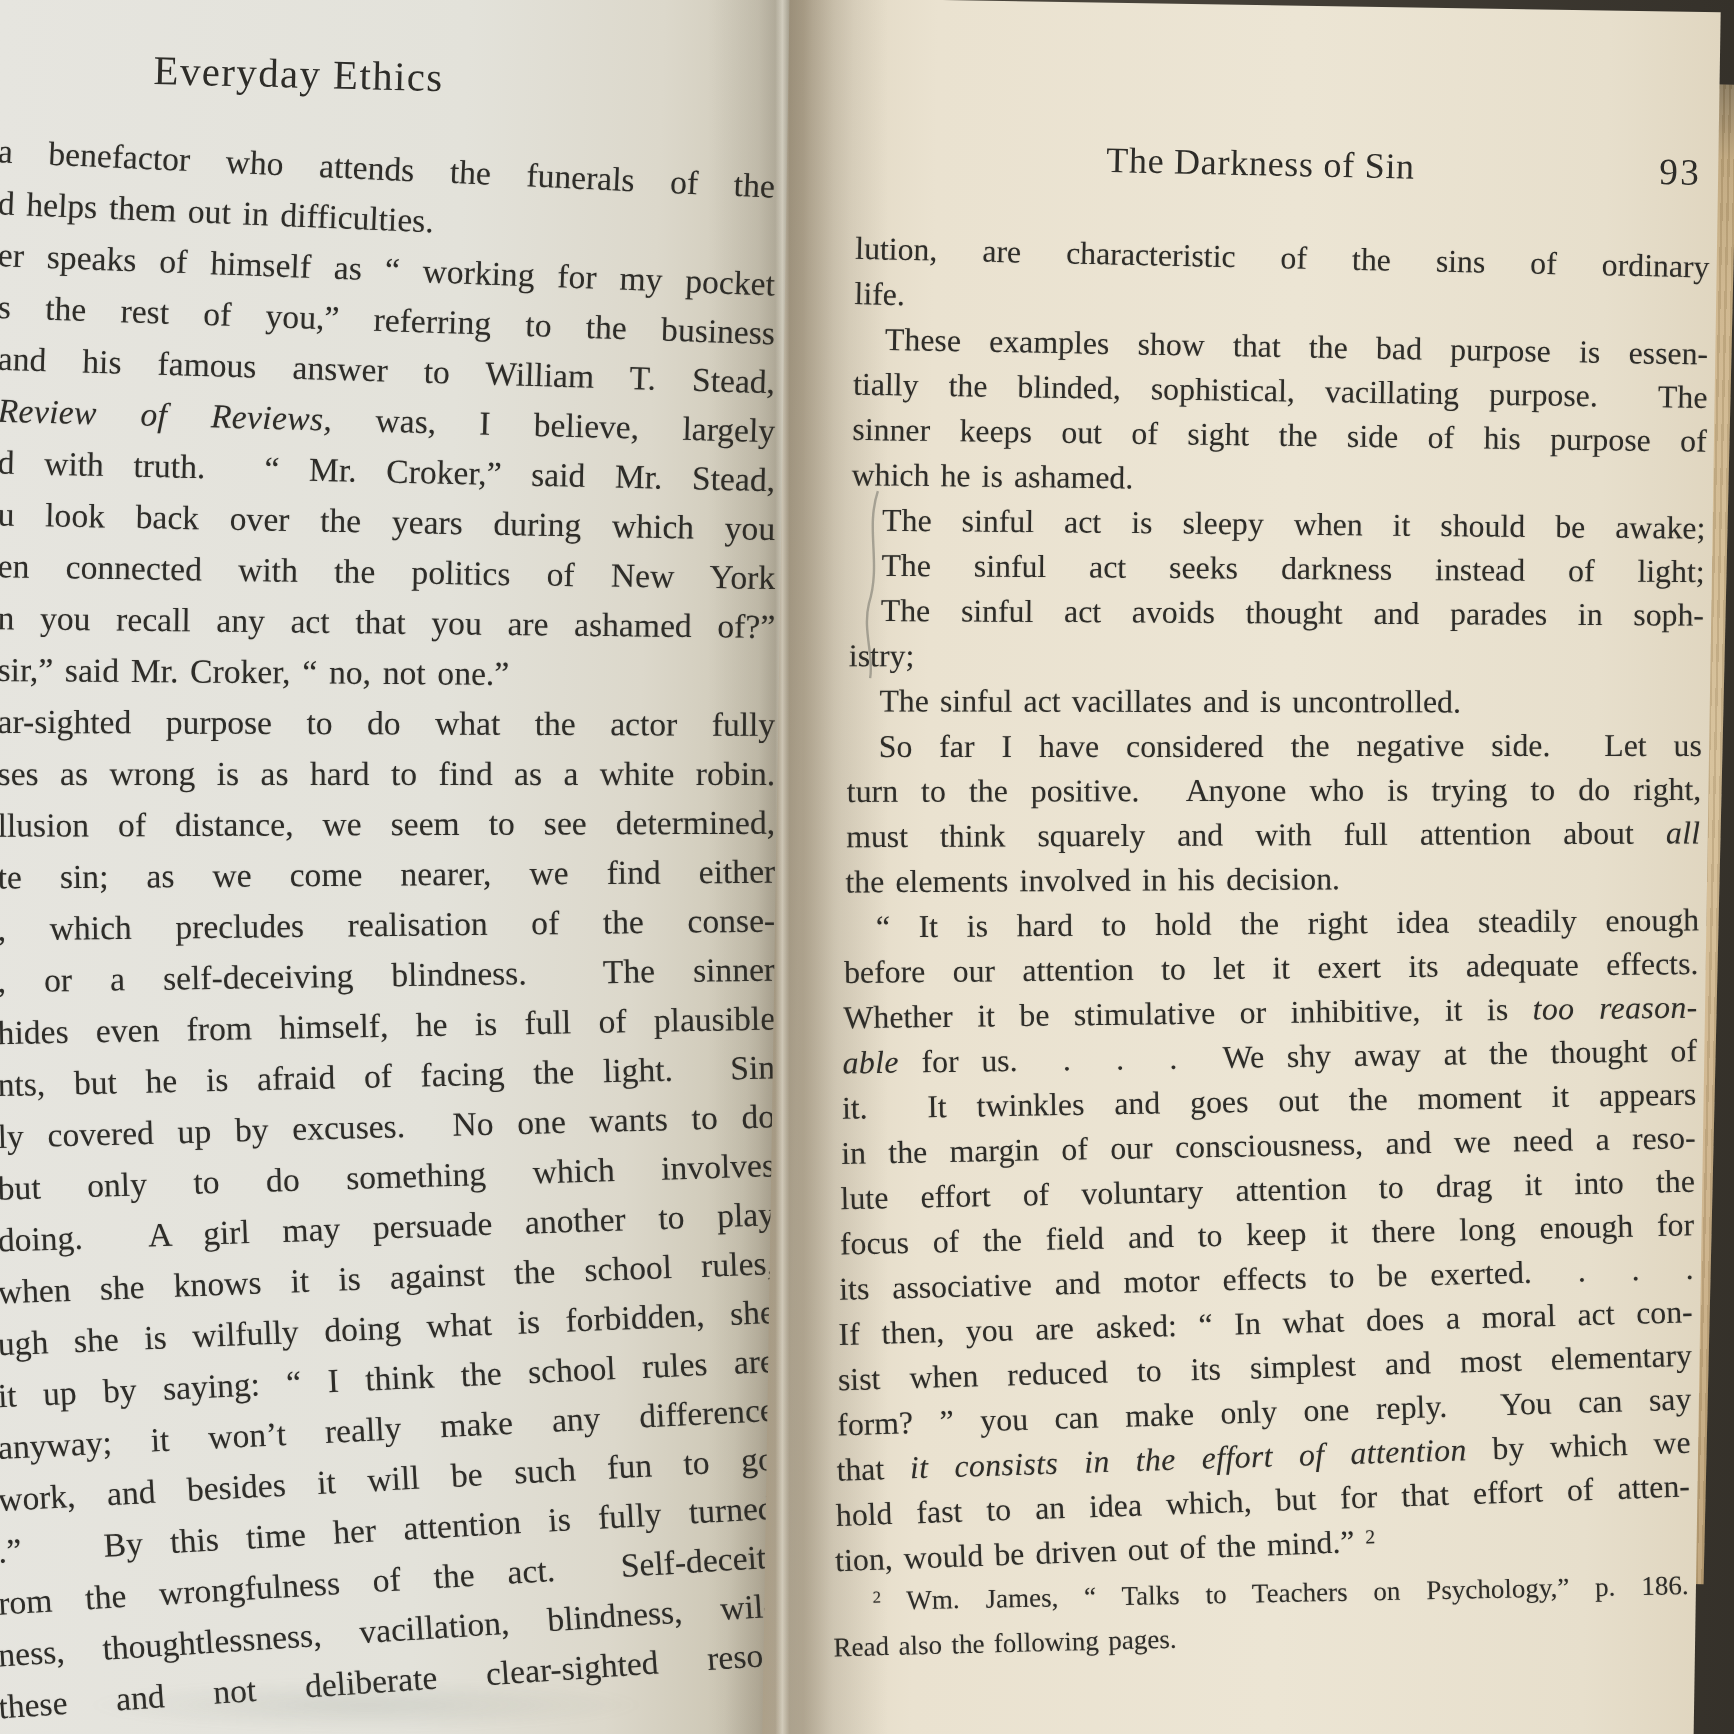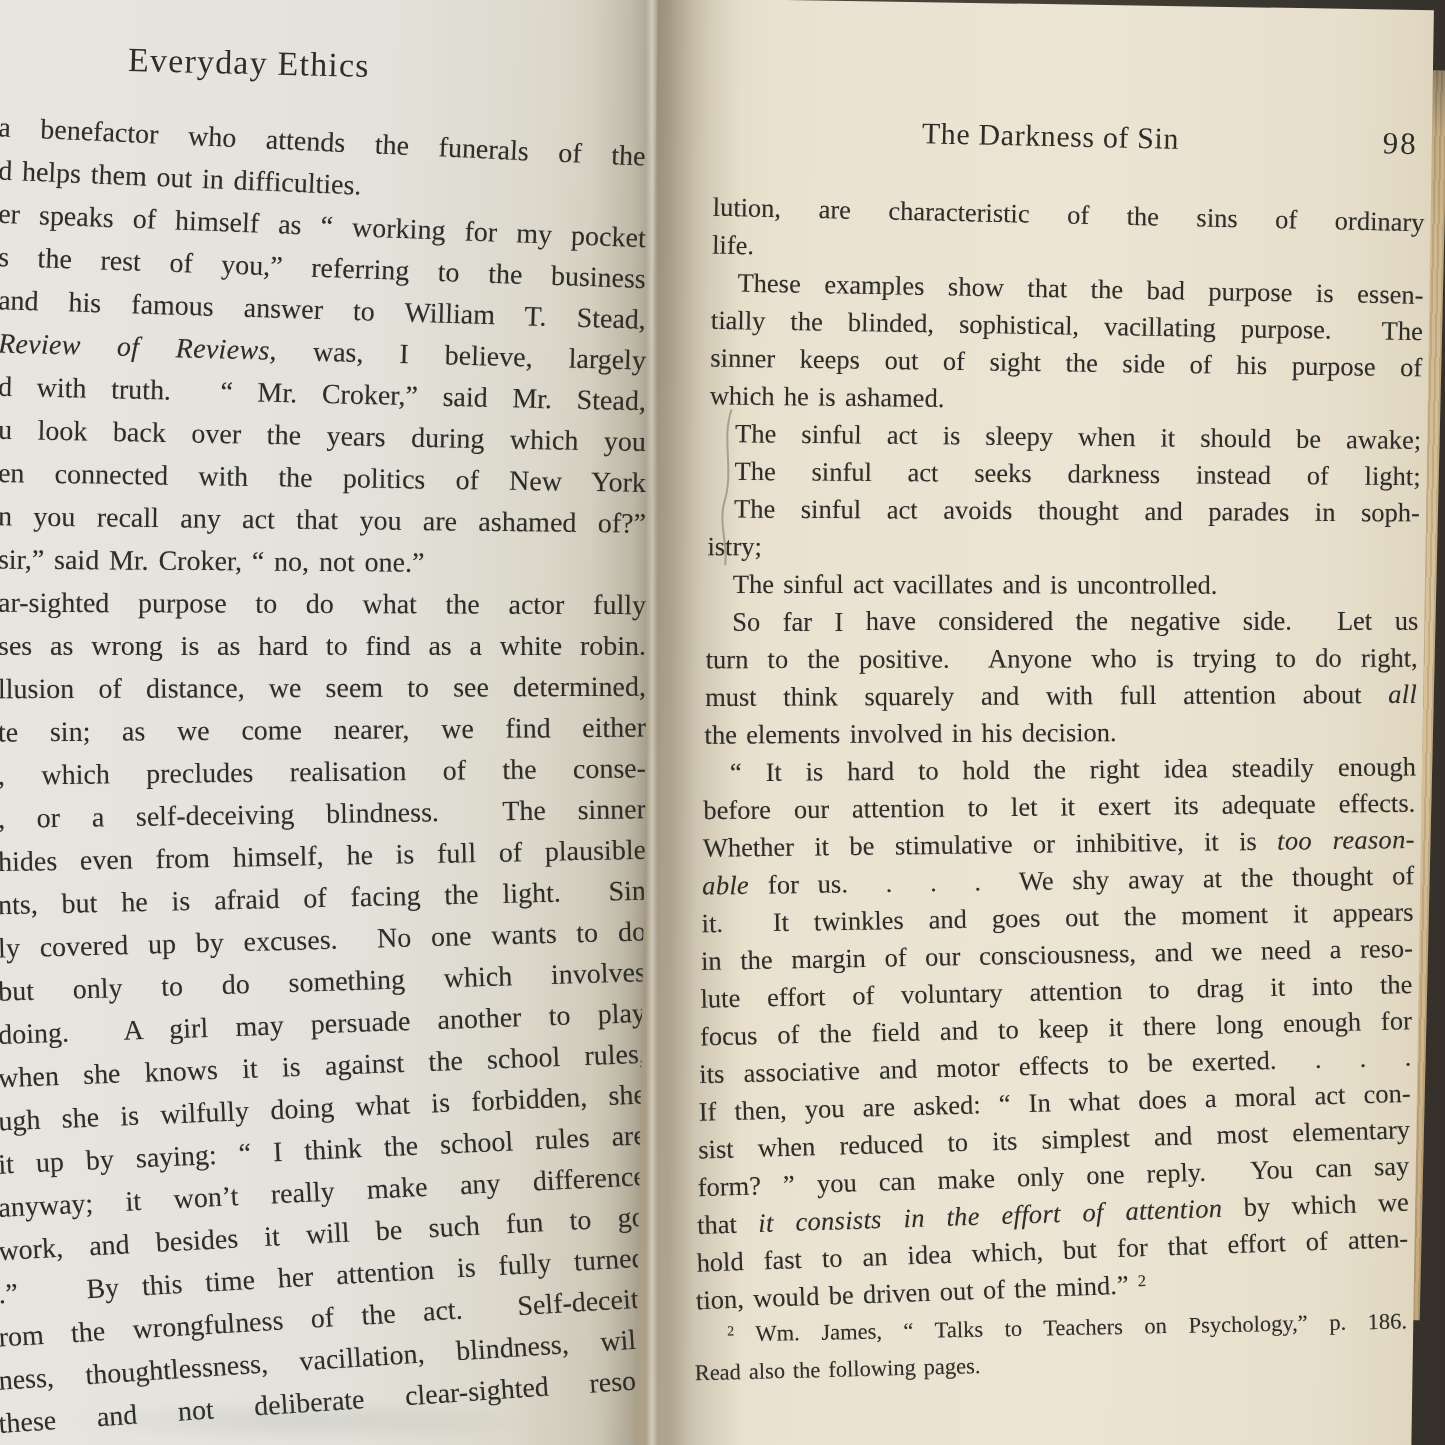--- a/index.html
+++ b/index.html
@@ -95,21 +95,21 @@
         <div class="line" style="transform: rotate(-3.46667deg);">rom the wrongfulness of the act. &nbsp;Self-deceit,</div>
         <div class="line" style="transform: rotate(-3.68333deg);">ness, thoughtlessness, vacillation, blindness, wil-</div>
         <div class="line" style="transform: rotate(-3.9deg);">these and not deliberate clear-sighted reso-</div>
       </div>
     <div class="smudge"></div>
   </div>
 
   <div class="page right-page">
     <div class="rp-headrow">
       <div class="rp-title">The Darkness of Sin</div>
-      <div class="rp-num">98</div>
+      <div class="rp-num">93</div>
     </div>
     <div class="rp-body">
         <div class="line" style="transform: rotate(0.35deg);">lution, are characteristic of the sins of ordinary</div>
         <div class="line nj" style="transform: rotate(0.234483deg);">life.</div>
         <div class="line ind" style="transform: rotate(0.118966deg);">These examples show that the bad purpose is essen-</div>
         <div class="line" style="transform: rotate(0.0034482deg);">tially the blinded, sophistical, vacillating purpose. &nbsp;The</div>
         <div class="line" style="transform: rotate(-0.112069deg);">sinner keeps out of sight the side of his purpose of</div>
         <div class="line nj" style="transform: rotate(-0.227586deg);">which he is ashamed.</div>
         <div class="line ind" style="transform: rotate(-0.343103deg);">The sinful act is sleepy when it should be awake;</div>
         <div class="line ind" style="transform: rotate(-0.458621deg);">The sinful act seeks darkness instead of light;</div>

